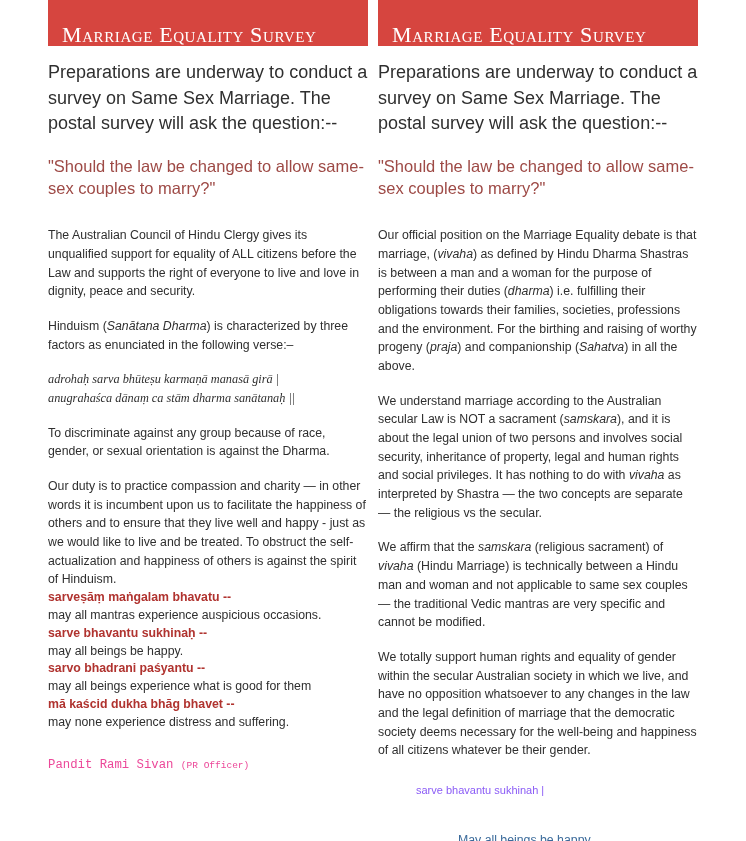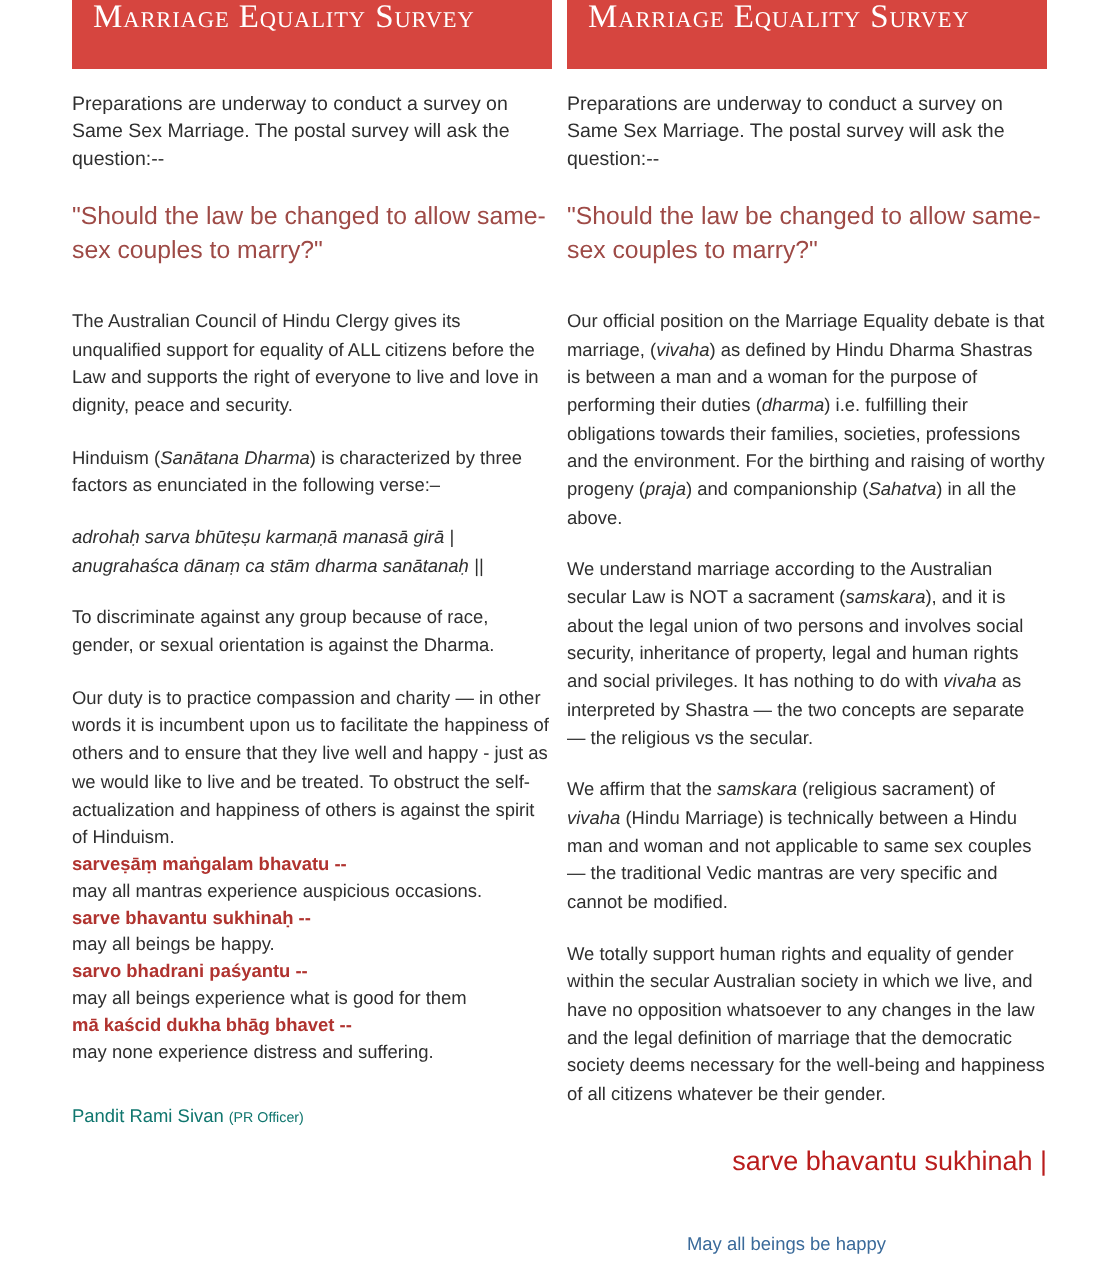--- a/index.html
+++ b/index.html
@@ -25,36 +25,36 @@
     width: 373px;
     padding: 0 0 0 0;
   }
   .col-left  { padding-left: 48px; padding-right: 5px; }
   .col-right { padding-left: 5px; padding-right: 48px; }
 
   .banner {
     background: #d6453f;
     height: 46px;
     display: flex;
-    align-items: flex-start;
+    align-items: flex-end;
     padding-left: 14px;
     box-sizing: border-box;
   }
   .banner-title {
     font-family: "Liberation Serif", serif;
     color: #ffffff;
     font-variant: small-caps;
     font-size: 22px;
     letter-spacing: 0.6px;
     line-height: 1;
     white-space: nowrap;
   }
 
   .intro {
-    font-size: 13px;
+    font-size: 18px;
     line-height: 1.42;
     color: #2f2f2f;
     margin: 14px 0 0 0;
   }
   .question {
     color: #9e4a46;
     font-size: 16.5px;
     line-height: 1.38;
     margin: 18px 0 0 0;
     font-weight: 400;
@@ -66,51 +66,52 @@
     color: #2f2f2f;
     margin: 16px 0 0 0;
   }
   p.body-text.first { margin-top: 26px; }
   .verse {
     font-style: italic;
     font-size: 12.3px;
     line-height: 1.52;
     color: #2f2f2f;
     margin: 16px 0 0 0;
+    font-family: Liberation Serif, serif;
   }
   em { font-style: italic; }
 
   .mantra-block { }
   .mantra-sa {
     color: #b0332f;
     font-weight: bold;
     font-size: 12.3px;
     line-height: 1.45;
   }
   .mantra-en {
     color: #2f2f2f;
     font-size: 12.3px;
     line-height: 1.45;
   }
   .signature {
     margin-top: 26px;
     font-size: 12.3px;
-    color: #0f766e;
+    color: #ec4899;
+    font-family: Liberation Mono, monospace;
   }
   .signature .role { font-size: 9.5px; }
 
   .blessing-block {
     margin-top: 22px;
     padding-left: 38px;
   }
   .blessing-sa {
-    font-size: 18px;
+    font-size: 11px;
     line-height: 1.5;
-    color: #b91c1c;
-    text-align: right;
+    color: #8b5cf6;
   }
   .blessing-en {
     font-size: 12.3px;
     line-height: 1.5;
     color: #3a6a9a;
     padding-left: 42px;
     margin-top: 32px;
   }
 </style>
 </head>

